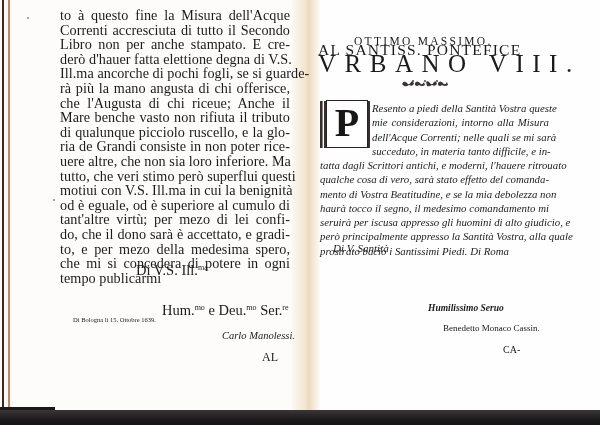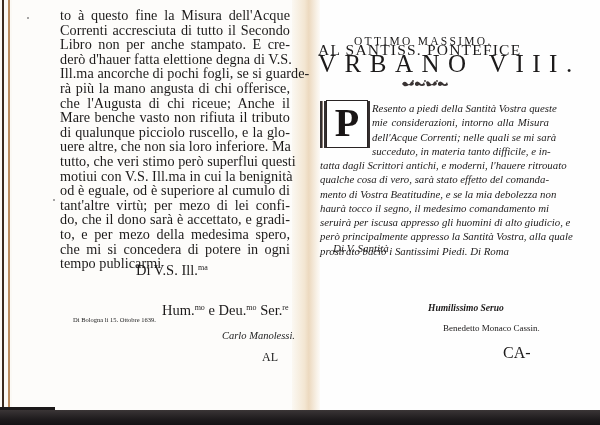--- a/index.html
+++ b/index.html
@@ -248,21 +248,21 @@
       font-family: "Liberation Serif", "DejaVu Serif", serif;
       font-size: 9px;
       color: #1c1a1a;
       white-space: nowrap;
     }
     .catchword-right {
       position: absolute;
       left: 503px;
       top: 344px;
       font-family: "Liberation Serif", "DejaVu Serif", serif;
-      font-size: 16px;
+      font-size: 10px;
       color: #1c1a1a;
     }
   </style>
 </head>
 <body>
 
 <div class="spread">
 
   <div class="edge-lines">
     <div class="line1"></div>
@@ -279,20 +279,21 @@
   <div class="body-text">
     <span class="ln">to à questo fine la Misura dell'Acque</span>
     <span class="ln">Correnti accresciuta di tutto il Secondo</span>
     <span class="ln">Libro non per anche stampato. E cre-</span>
     <span class="ln">derò d'hauer fatta elettione degna di V.S.</span>
     <span class="ln">Ill.ma ancorche di pochi fogli, se si guarde-</span>
     <span class="ln">rà più la mano angusta di chi offerisce,</span>
     <span class="ln">che l'Augusta di chi riceue; Anche il</span>
     <span class="ln">Mare benche vasto non rifiuta il tributo</span>
     <span class="ln">di qualunque picciolo ruscello, e la glo-</span>
+    <span class="ln">ria de Grandi consiste in non poter rice-</span>
     <span class="ln">uere altre, che non sia loro inferiore. Ma</span>
     <span class="ln">tutto, che veri stimo però superflui questi</span>
     <span class="ln">motiui con V.S. Ill.ma in cui la benignità</span>
     <span class="ln">od è eguale, od è superiore al cumulo di</span>
     <span class="ln">tant'altre virtù; per mezo di lei confi-</span>
     <span class="ln">do, che il dono sarà è accettato, e gradi-</span>
     <span class="ln">to, e per mezo della medesima spero,</span>
     <span class="ln">che mi si concedera di potere in ogni</span>
     <span class="ln last">tempo publicarmi</span>
   </div>

